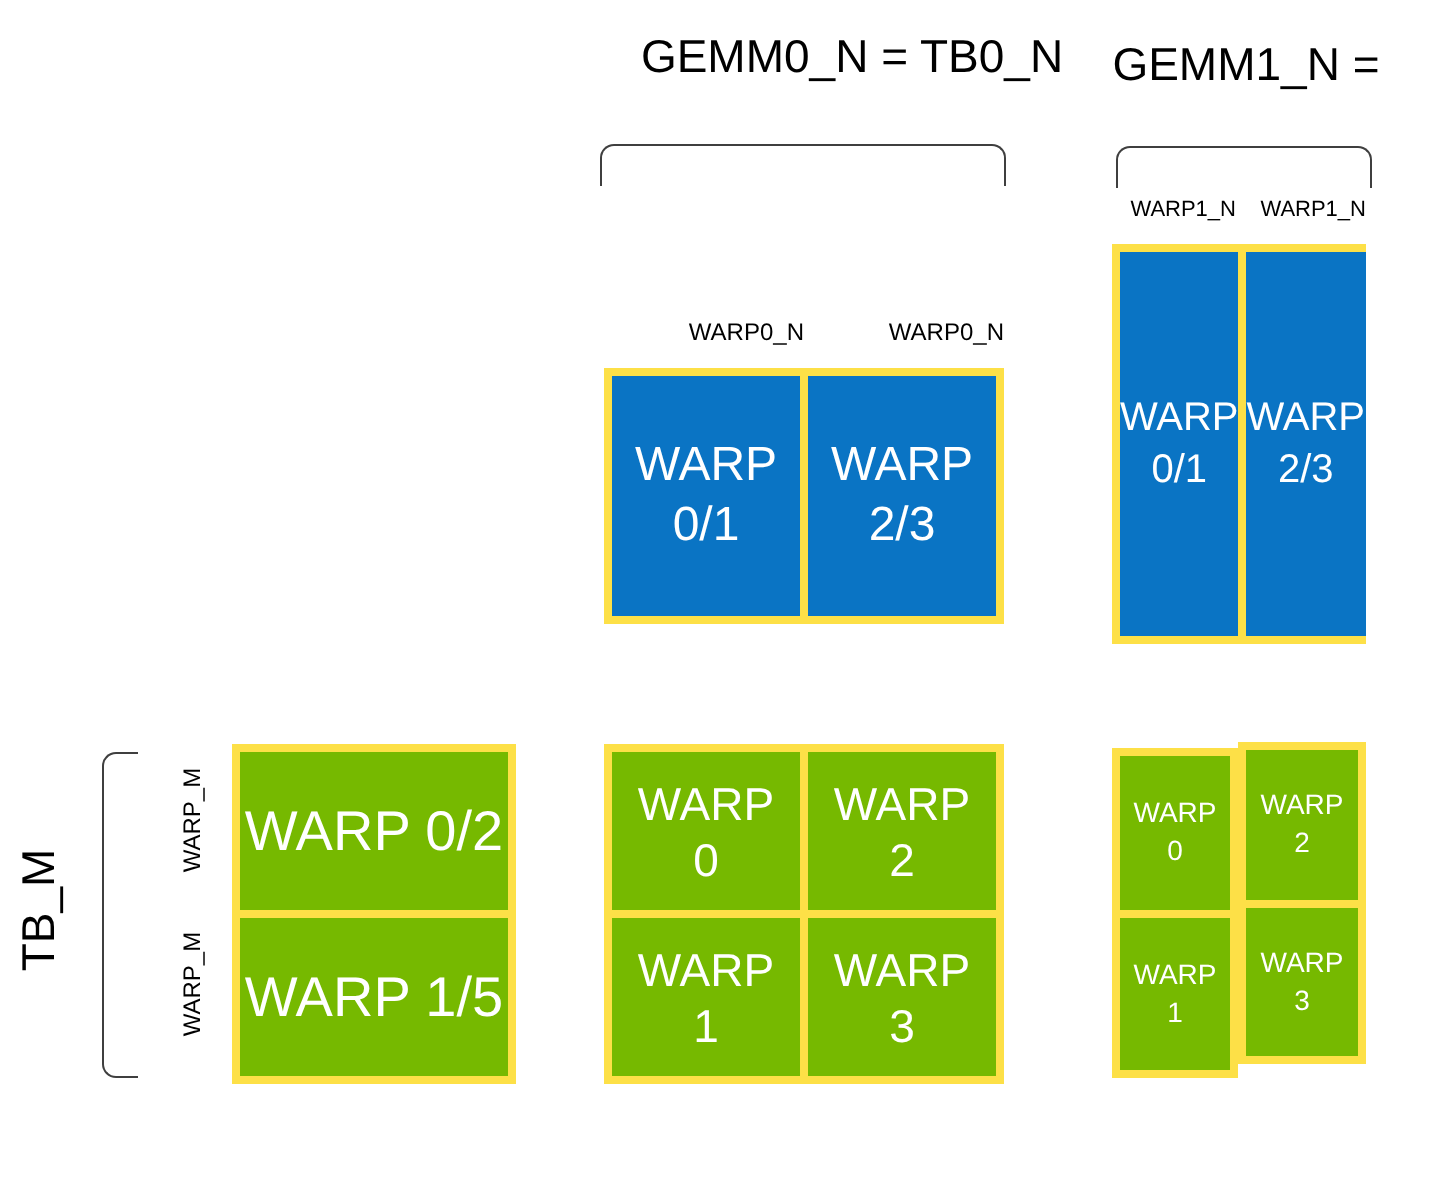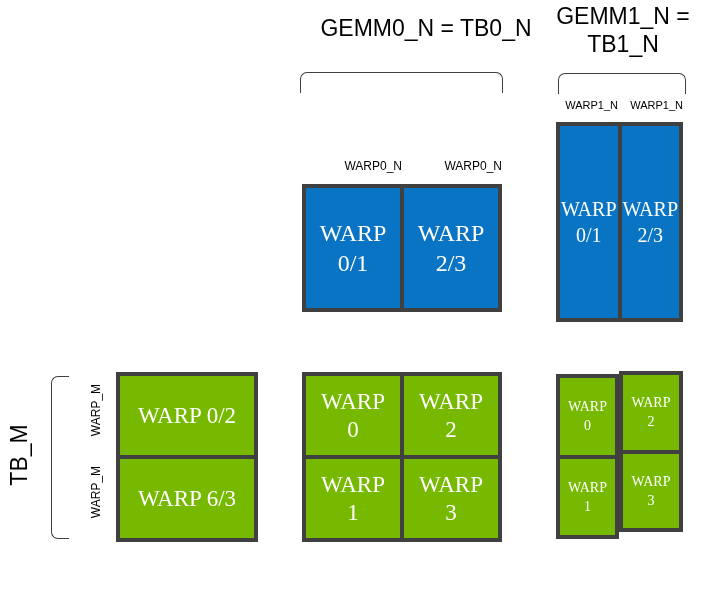--- a/index.html
+++ b/index.html
@@ -18,50 +18,49 @@
   }
   
   .bracket-v{
     border:1.5px solid var(--c-bracket,#3f3f3f);border-right:none;
     border-radius:7px 0 0 7px;width:17px;
   }
   .rot{transform:rotate(-90deg);text-align:center;white-space:nowrap;}
   .tbm{font-size:23px;}
   .warpm{font-size:12px;}
   .grid{
-    display:grid;background:#404040;padding:4px;gap:4px;box-sizing:border-box;font-family:Liberation Serif, serif;
+    display:grid;background:#fde047;padding:4px;gap:4px;box-sizing:border-box;
   }
   .cell{
     display:flex;flex-direction:column;align-items:center;justify-content:center;
     color:#fff;text-align:center;
   }
   .cell.blue{background:var(--c-blue,#0a74c4);}
   .cell.green{background:var(--c-green,#76b900);}
   .g-blue-mid{left:302px;top:184px;width:200px;height:128px;grid-template-columns:1fr 1fr;}
   .g-blue-mid .cell{font-size:24px;line-height:30px;}
   .g-blue-right{left:556px;top:122px;width:127px;height:200px;grid-template-columns:1fr 1fr;}
   .g-blue-right .cell{font-size:20px;line-height:26px;}
   .g-green-left{left:116px;top:372px;width:142px;height:170px;grid-template-rows:1fr 1fr;}
-  .g-green-left .cell{font-size:23px;}
+  .g-green-left .cell{font-size:28px;}
   .g-green-mid{left:302px;top:372px;width:200px;height:170px;grid-template-columns:1fr 1fr;grid-template-rows:1fr 1fr;}
   .g-green-mid .cell{font-size:23px;line-height:28px;}
   .g-green-right-c0{left:556px;top:374px;width:63px;height:165px;grid-template-rows:1fr 1fr;}
   .g-green-right-c1{left:619px;top:371px;width:64px;height:161px;grid-template-rows:1fr 1fr;}
   .g-green-right-c0 .cell,.g-green-right-c1 .cell{font-size:14px;line-height:19px;}
 </style>
 </head>
 <body>
 
 <div class="canvas">
 
   <div class="abs title" style="left:290px;top:14px;width:220px;margin-left:26px;">GEMM0_N = TB0_N</div>
 
-  <div class="abs title" style="left:552px;top:2px;width:142px;">
+  <div class="abs title" style="left:552px;top:18px;width:142px;">
     <div>GEMM1_N =</div>
-    <div>TB1_N</div>
   </div>
 
   <div class="abs bracket-h" style="left:300px;top:72px;width:201px;"></div>
   <div class="abs bracket-h" style="left:558px;top:73px;width:126px;"></div>
 
   <div class="abs small-label" style="left:303px;top:159px;width:99px;">WARP0_N</div>
   <div class="abs small-label" style="left:403px;top:159px;width:99px;">WARP0_N</div>
   <div class="abs tiny-label" style="left:556px;top:99px;width:62px;">WARP1_N</div>
   <div class="abs tiny-label" style="left:620px;top:99px;width:63px;">WARP1_N</div>
 
@@ -90,21 +89,21 @@
       <span>WARP</span>
       <span>2/3</span>
     </div>
   </div>
 
   <div class="abs grid g-green-left">
     <div class="cell green">
       <span>WARP 0/2</span>
     </div>
     <div class="cell green">
-      <span>WARP 6/3</span>
+      <span>WARP 1/5</span>
     </div>
   </div>
 
   <div class="abs grid g-green-mid">
     <div class="cell green">
       <span>WARP</span>
       <span>0</span>
     </div>
     <div class="cell green">
       <span>WARP</span>

